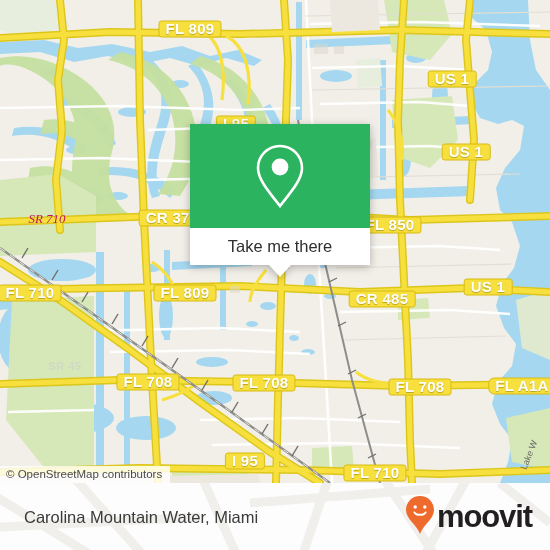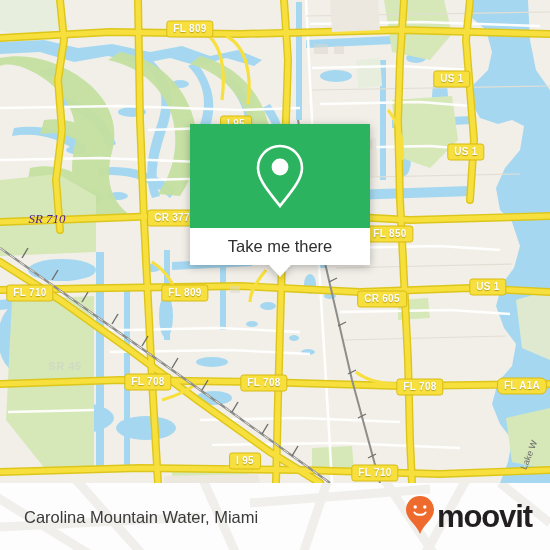--- a/index.html
+++ b/index.html
@@ -18,36 +18,36 @@
   }
   #map svg { position:absolute; left:0; top:0; }
 
   
   .shield {
     position:absolute;
     background:#f7e03d;
     border:1.6px solid #d8bb13;
     border-radius:3px;
     color:#fff;
-    font-size:10px;
+    font-size:15px;
     font-weight:bold;
     letter-spacing:.3px;
     padding:2px 6px 3px 6px;
     line-height:10px;
     white-space:nowrap;
     text-shadow:0 1px 1px rgba(130,110,0,.55);
     transform:translate(-50%,-50%);
     z-index:30;
   }
   .plainlabel {
     position:absolute;
     font-family:"Liberation Serif", serif;
     font-style:italic;
     font-size:13px;
-    color:#4c1d95;
+    color:#be185d;
     white-space:nowrap;
     transform:translate(-50%,-50%);
     z-index:29;
   }
   .arealabel {
     position:absolute;
     font-size:11px;
     font-weight:bold;
     color:#cfd9c4;
     letter-spacing:.5px;
@@ -339,37 +339,38 @@
         <rect x="230" y="286" width="10" height="7"></rect>
       </g>
     </svg>
 
     <div>
         <div class="shield" style="left: 190px; top: 29px;">FL 809</div>
         <div class="shield" style="left: 452px; top: 79px;">US 1</div>
         <div class="shield" style="left: 466px; top: 152px;">US 1</div>
         <div class="shield" style="left: 236px; top: 124px;">I 95</div>
         <div class="shield" style="left: 172px; top: 218px;">CR 377</div>
-        <div class="shield" style="left: 390px; top: 225px; margin-top: 9px;">FL 850</div>
+        <div class="shield" style="left: 390px; top: 225px;">FL 850</div>
         <div class="shield" style="left: 30px; top: 293px;">FL 710</div>
         <div class="shield" style="left: 185px; top: 293px;">FL 809</div>
-        <div class="shield" style="left: 382px; top: 299px;">CR 605</div>
+        <div class="shield" style="left: 382px; top: 299px;">CR 485</div>
         <div class="shield" style="left: 488px; top: 287px;">US 1</div>
         <div class="shield" style="left: 148px; top: 382px;">FL 708</div>
         <div class="shield" style="left: 264px; top: 383px;">FL 708</div>
         <div class="shield" style="left: 420px; top: 387px;">FL 708</div>
         <div class="shield" style="left: 522px; top: 386px; border-radius: 6px;">FL A1A</div>
         <div class="shield" style="left: 245px; top: 461px;">I 95</div>
         <div class="shield" style="left: 375px; top: 473px;">FL 710</div>
         <div class="plainlabel" style="left: 47px; top: 219px;">SR 710</div>
         <div class="arealabel" style="left: 65px; top: 366px;">SR 45</div>
         <div class="streetlabel" style="left: 288px; top: 258px; transform: translate(-50%, -50%) rotate(-74deg);">Earm</div>
         <div class="streetlabel" style="left: 529px; top: 455px; transform: translate(-50%, -50%) rotate(-68deg);">Lake W</div>
       </div>
 
+    <div id="attrib">© OpenStreetMap contributors</div>
   </div>
 
   <div id="bottombar">
     <svg class="watermark" width="550" height="67" viewBox="0 0 550 67">
       <rect x="0" y="0" width="550" height="67" fill="#fdfdfd"></rect>
       <g stroke="#f0efec" stroke-width="9" fill="none">
         <path d="M-10 10 L120 90"></path>
         <path d="M70 -10 L150 80"></path>
         <path d="M200 -10 L240 80"></path>
         <path d="M250 20 L430 6"></path>

